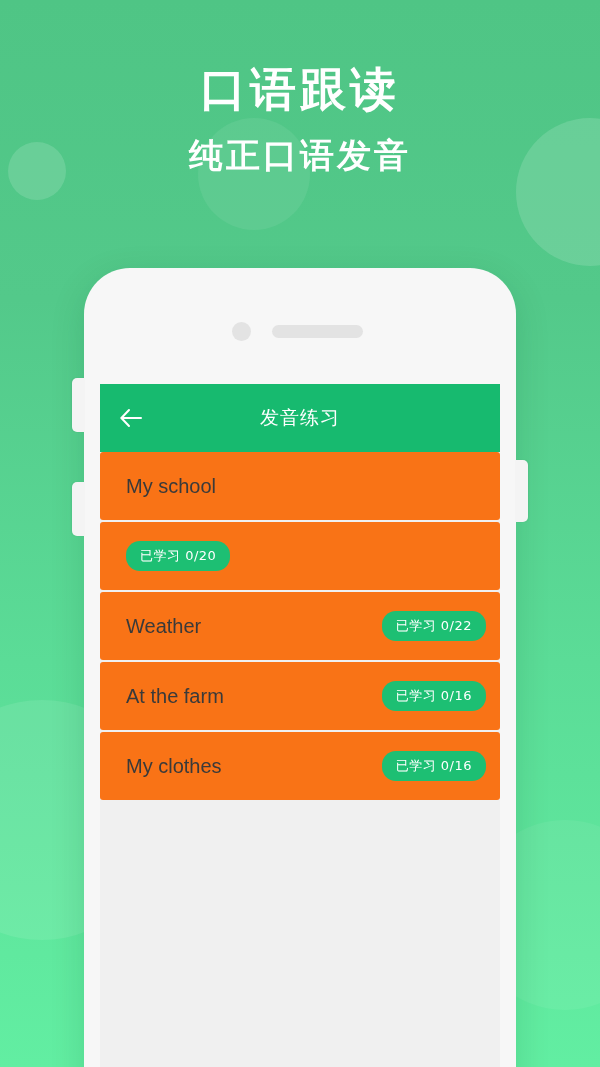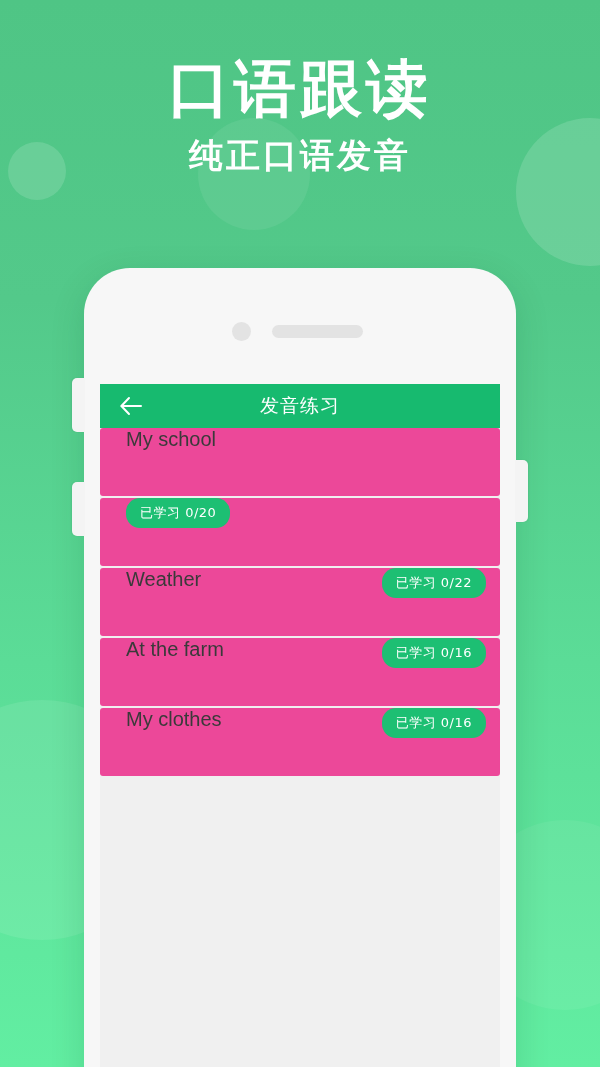--- a/index.html
+++ b/index.html
@@ -38,21 +38,21 @@
   .headline {
     position: absolute;
     left: 0;
     right: 0;
     top: 52px;
     text-align: center;
     z-index: 3;
   }
   .headline-title {
     display: block;
-    font-size: 62px;
+    font-size: 46px;
     line-height: 74px;
     font-weight: bold;
     color: #ffffff;
     letter-spacing: 4px;
     font-family: "DejaVu Sans", "Liberation Sans", sans-serif;
   }
   .headline-sub {
     display: block;
     margin-top: 8px;
     font-size: 34px;
@@ -118,21 +118,21 @@
     left: 16px;
     top: 116px;
     width: 400px;
     height: 714px;
     background: #f0f0f0;
     overflow: hidden;
   }
 
   .appbar {
     position: relative;
-    height: 44px;
+    height: 68px;
     background: #17BA6F;
     display: flex;
     align-items: center;
   }
   .appbar-back {
     position: absolute;
     left: 14px;
     top: 50%;
     transform: translateY(-50%);
     width: 34px;
@@ -151,24 +151,24 @@
     font-family: "DejaVu Sans", "Liberation Sans", sans-serif;
   }
 
   .list {
     background: #f0f0f0;
     padding-top: 0;
   }
   .list-item {
     position: relative;
     height: 68px;
-    background: #ec4899;
+    background: #f97316;
     margin-bottom: 2px;
     display: flex;
-    align-items: flex-start;
+    align-items: center;
     padding: 0 14px 0 26px;
     border-radius: 3px;
     box-sizing: border-box;
   }
   .list-item-label {
     flex: 1;
     font-size: 20px;
     color: #3a3a3a;
     font-family: "Liberation Sans", "DejaVu Sans", sans-serif;
   }

